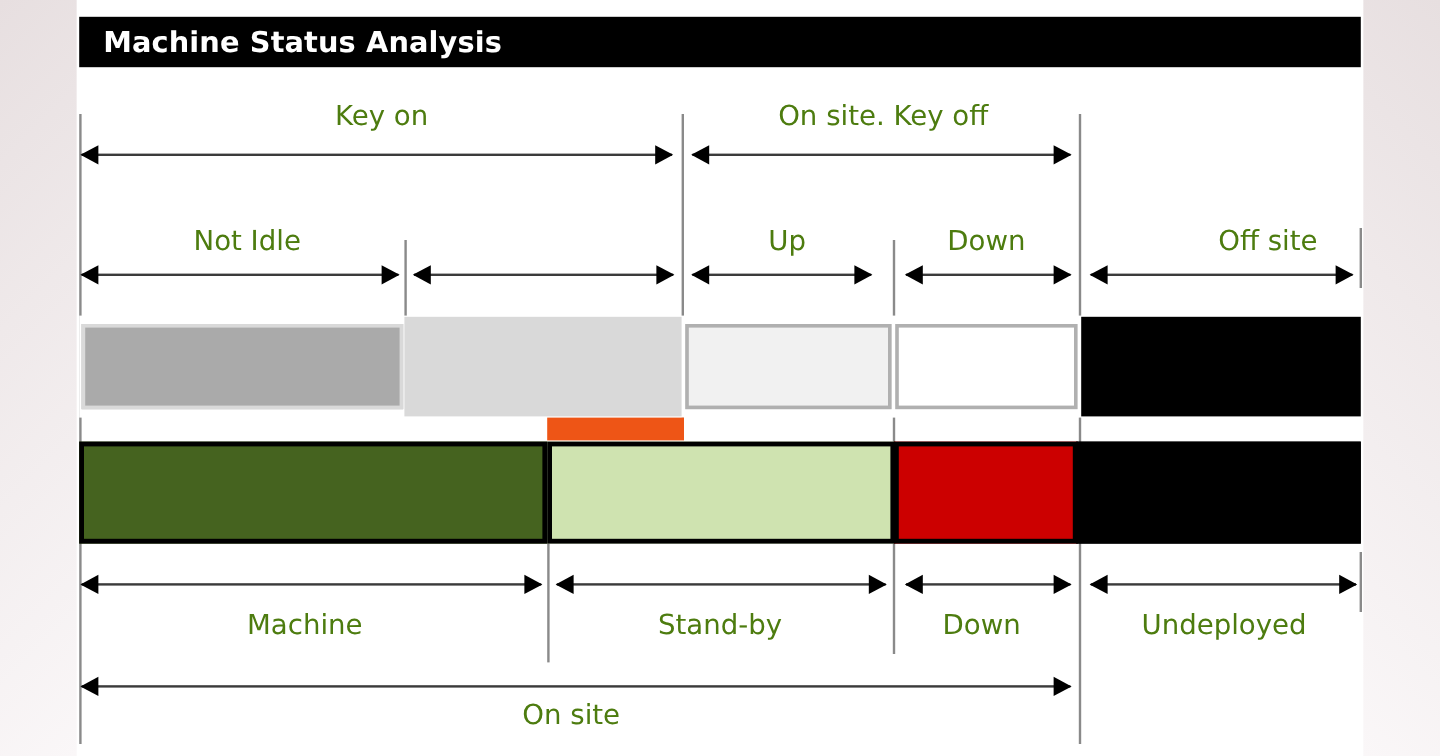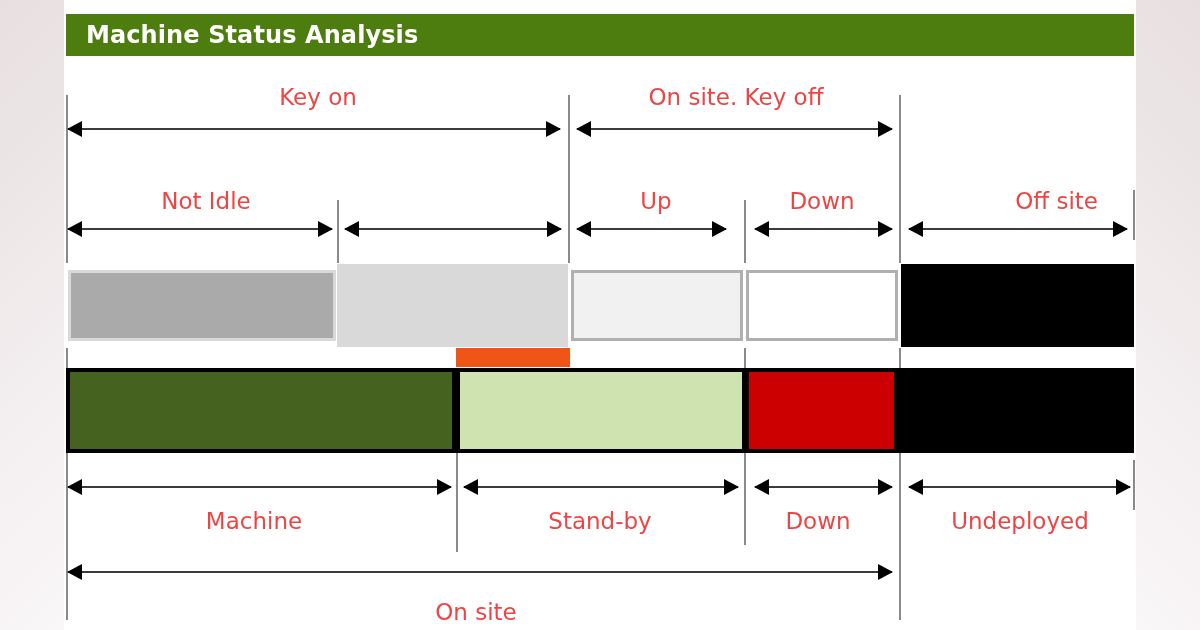--- a/index.html
+++ b/index.html
@@ -16,42 +16,42 @@
   }
   .bg-left{left:0;width:64px;
     background:linear-gradient(135deg,#e7dfe0 0%,#efe9ea 40%,#faf7f8 100%);}
   .bg-right{right:0;width:64px;
     background:linear-gradient(225deg,#e7dfe0 0%,#efe9ea 40%,#faf7f8 100%);}
   .bg-canvas{position:absolute;left:64px;top:0;width:1072px;height:630px;background:#ffffff;}
 
   
   .title-bar{
     position:absolute;left:66px;top:14px;width:1068px;height:42px;
-    background:#4d7c0f;
+    background:#000000;
     display:flex;align-items:center;
   }
   .title-text{
     color:#ffffff;font-weight:bold;font-size:24px;letter-spacing:0.1px;
     padding-left:20px;font-family:"DejaVu Sans", sans-serif;
   }
 
   
   .vline{position:absolute;background:#8a8a8a;width:2px;}
 
   
   .arrow{position:absolute;height:2px;background:#3b3b3b;}
   .arrow::before,.arrow::after{
     content:"";position:absolute;top:-7px;width:0;height:0;
     border-top:8px solid transparent;border-bottom:8px solid transparent;
   }
   .arrow::before{left:-1px;border-right:15px solid #000;}
   .arrow::after{right:-1px;border-left:15px solid #000;}
 
   .lbl{
-    position:absolute;text-align:center;color:#ef4444;
+    position:absolute;text-align:center;color:#4d7c0f;
     font-size:23px;font-family:"DejaVu Sans", sans-serif;
     white-space:nowrap;
   }
 
   
   .seg{position:absolute;box-sizing:border-box;}
 
   .gray-track{position:absolute;left:66px;top:263px;width:1068px;height:85px;background:#ffffff;}
 
   .g-notidle{left:68px;top:270px;width:268px;height:71px;background:#aaaaaa;border:3px solid #d9d9d9;}
@@ -128,15 +128,15 @@
   <div class="arrow" style="left:464px;top:486px;width:274px;"></div>
   <div class="lbl" style="left:520px;top:508px;width:160px;">Stand-by</div>
 
   <div class="arrow" style="left:755px;top:486px;width:137px;"></div>
   <div class="lbl" style="left:748px;top:508px;width:140px;">Down</div>
 
   <div class="arrow" style="left:909px;top:486px;width:221px;"></div>
   <div class="lbl" style="left:925px;top:508px;width:190px;">Undeployed</div>
 
   <div class="arrow" style="left:68px;top:571px;width:824px;"></div>
-  <div class="lbl" style="left:396px;top:599px;width:160px;">On site</div>
+  <div class="lbl" style="left:396px;top:583px;width:160px;">On site</div>
 
 </div>
 
 </body></html>

